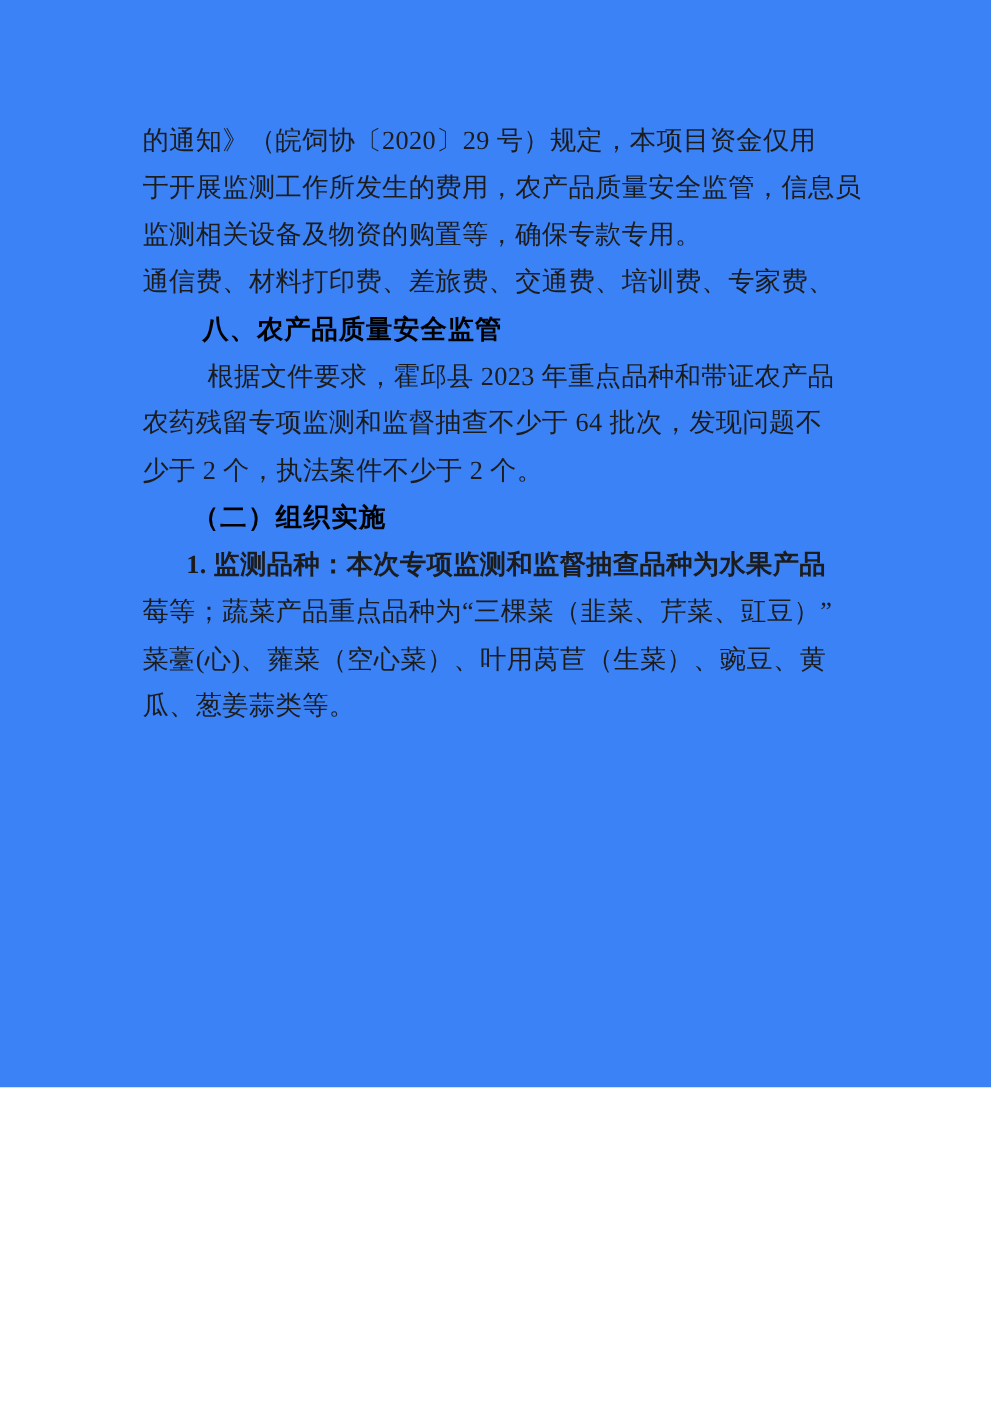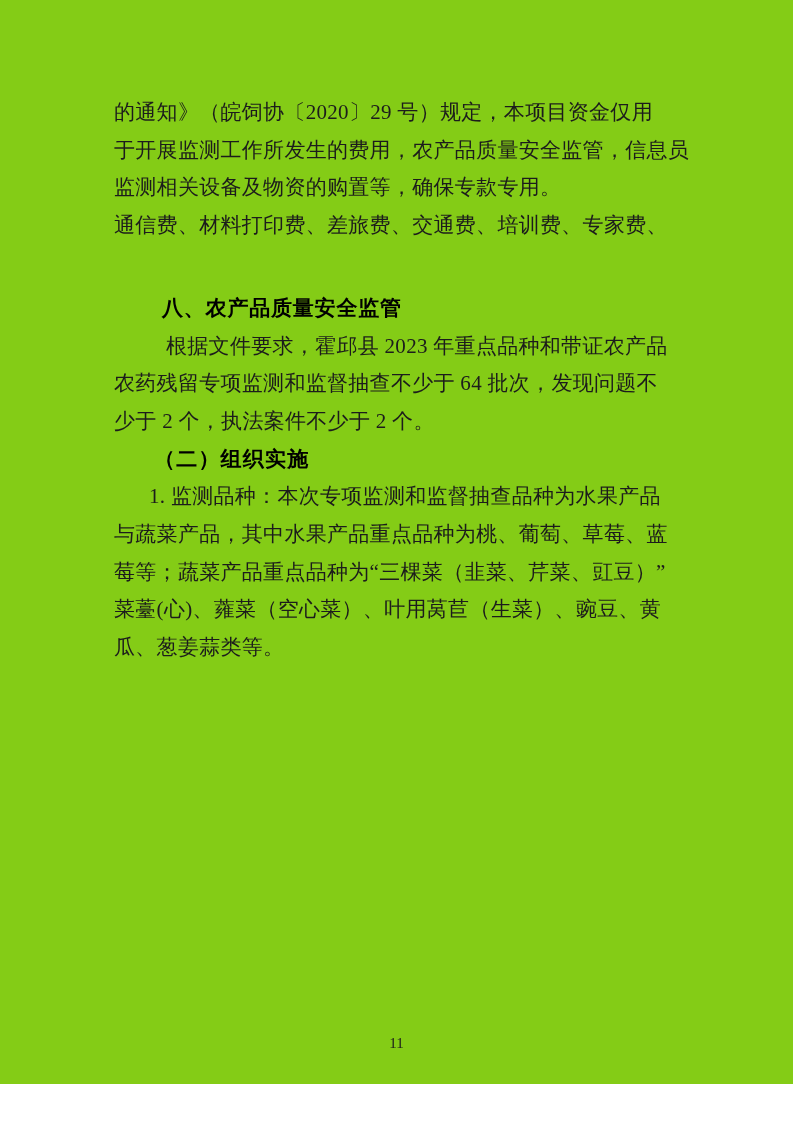--- a/index.html
+++ b/index.html
@@ -3,48 +3,47 @@
 <meta charset="utf-8">
 <style>
   html, body {
     margin: 0;
     padding: 0;
     background: #ffffff;
   }
   .page {
     position: relative;
     width: 793px;
-    height: 1084px;
-    background: #84cc16;
+    height: 870px;
+    background: #3b82f6;
     overflow: hidden;
     font-family: "Liberation Serif", "DejaVu Serif", serif;
     color: #1c1c1c;
   }
   .content {
     position: absolute;
     left: 114px;
     top: 94px;
     width: 566px;
   }
   .line, .h1, .h2 {
     font-size: 21px;
     line-height: 37.7px;
     white-space: nowrap;
     letter-spacing: 0.3px;
   }
   .para { margin: 0; }
   .para.indent .line:first-child { text-indent: 52px; }
-  .para.numbered .line:first-child { text-indent: 35px; }
+  .para.numbered .line:first-child { text-indent: 35px; font-weight: bold; }
   .h1 {
-    font-family: Liberation Serif, serif;
+    font-family: Liberation Sans, sans-serif;
     font-weight: 700;
     color: #000000;
     text-indent: 48px;
     letter-spacing: 0.8px;
-    margin-top: 45px;
   }
   .h2 {
     font-weight: 700;
     color: #000000;
     text-indent: 40px;
     letter-spacing: 1.2px;
   }
   .page-number {
     position: absolute;
     top: 1033px;
@@ -69,20 +68,19 @@
       </div>
       <div class="h1">八、农产品质量安全监管</div>
       <div class="para indent">
         <div class="line">根据文件要求，霍邱县 2023 年重点品种和带证农产品</div>
         <div class="line">农药残留专项监测和监督抽查不少于 64 批次，发现问题不</div>
         <div class="line">少于 2 个，执法案件不少于 2 个。</div>
       </div>
       <div class="h2">（二）组织实施</div>
       <div class="para indent numbered">
         <div class="line">1. 监测品种：本次专项监测和监督抽查品种为水果产品</div>
-        <div class="line">与蔬菜产品，其中水果产品重点品种为桃、葡萄、草莓、蓝</div>
         <div class="line">莓等；蔬菜产品重点品种为“三棵菜（韭菜、芹菜、豇豆）”</div>
         <div class="line">菜薹(心)、蕹菜（空心菜）、叶用莴苣（生菜）、豌豆、黄</div>
         <div class="line">瓜、葱姜蒜类等。</div>
       </div>
     </div>
   <div class="page-number">11</div>
 </div>
 
 </body></html>

